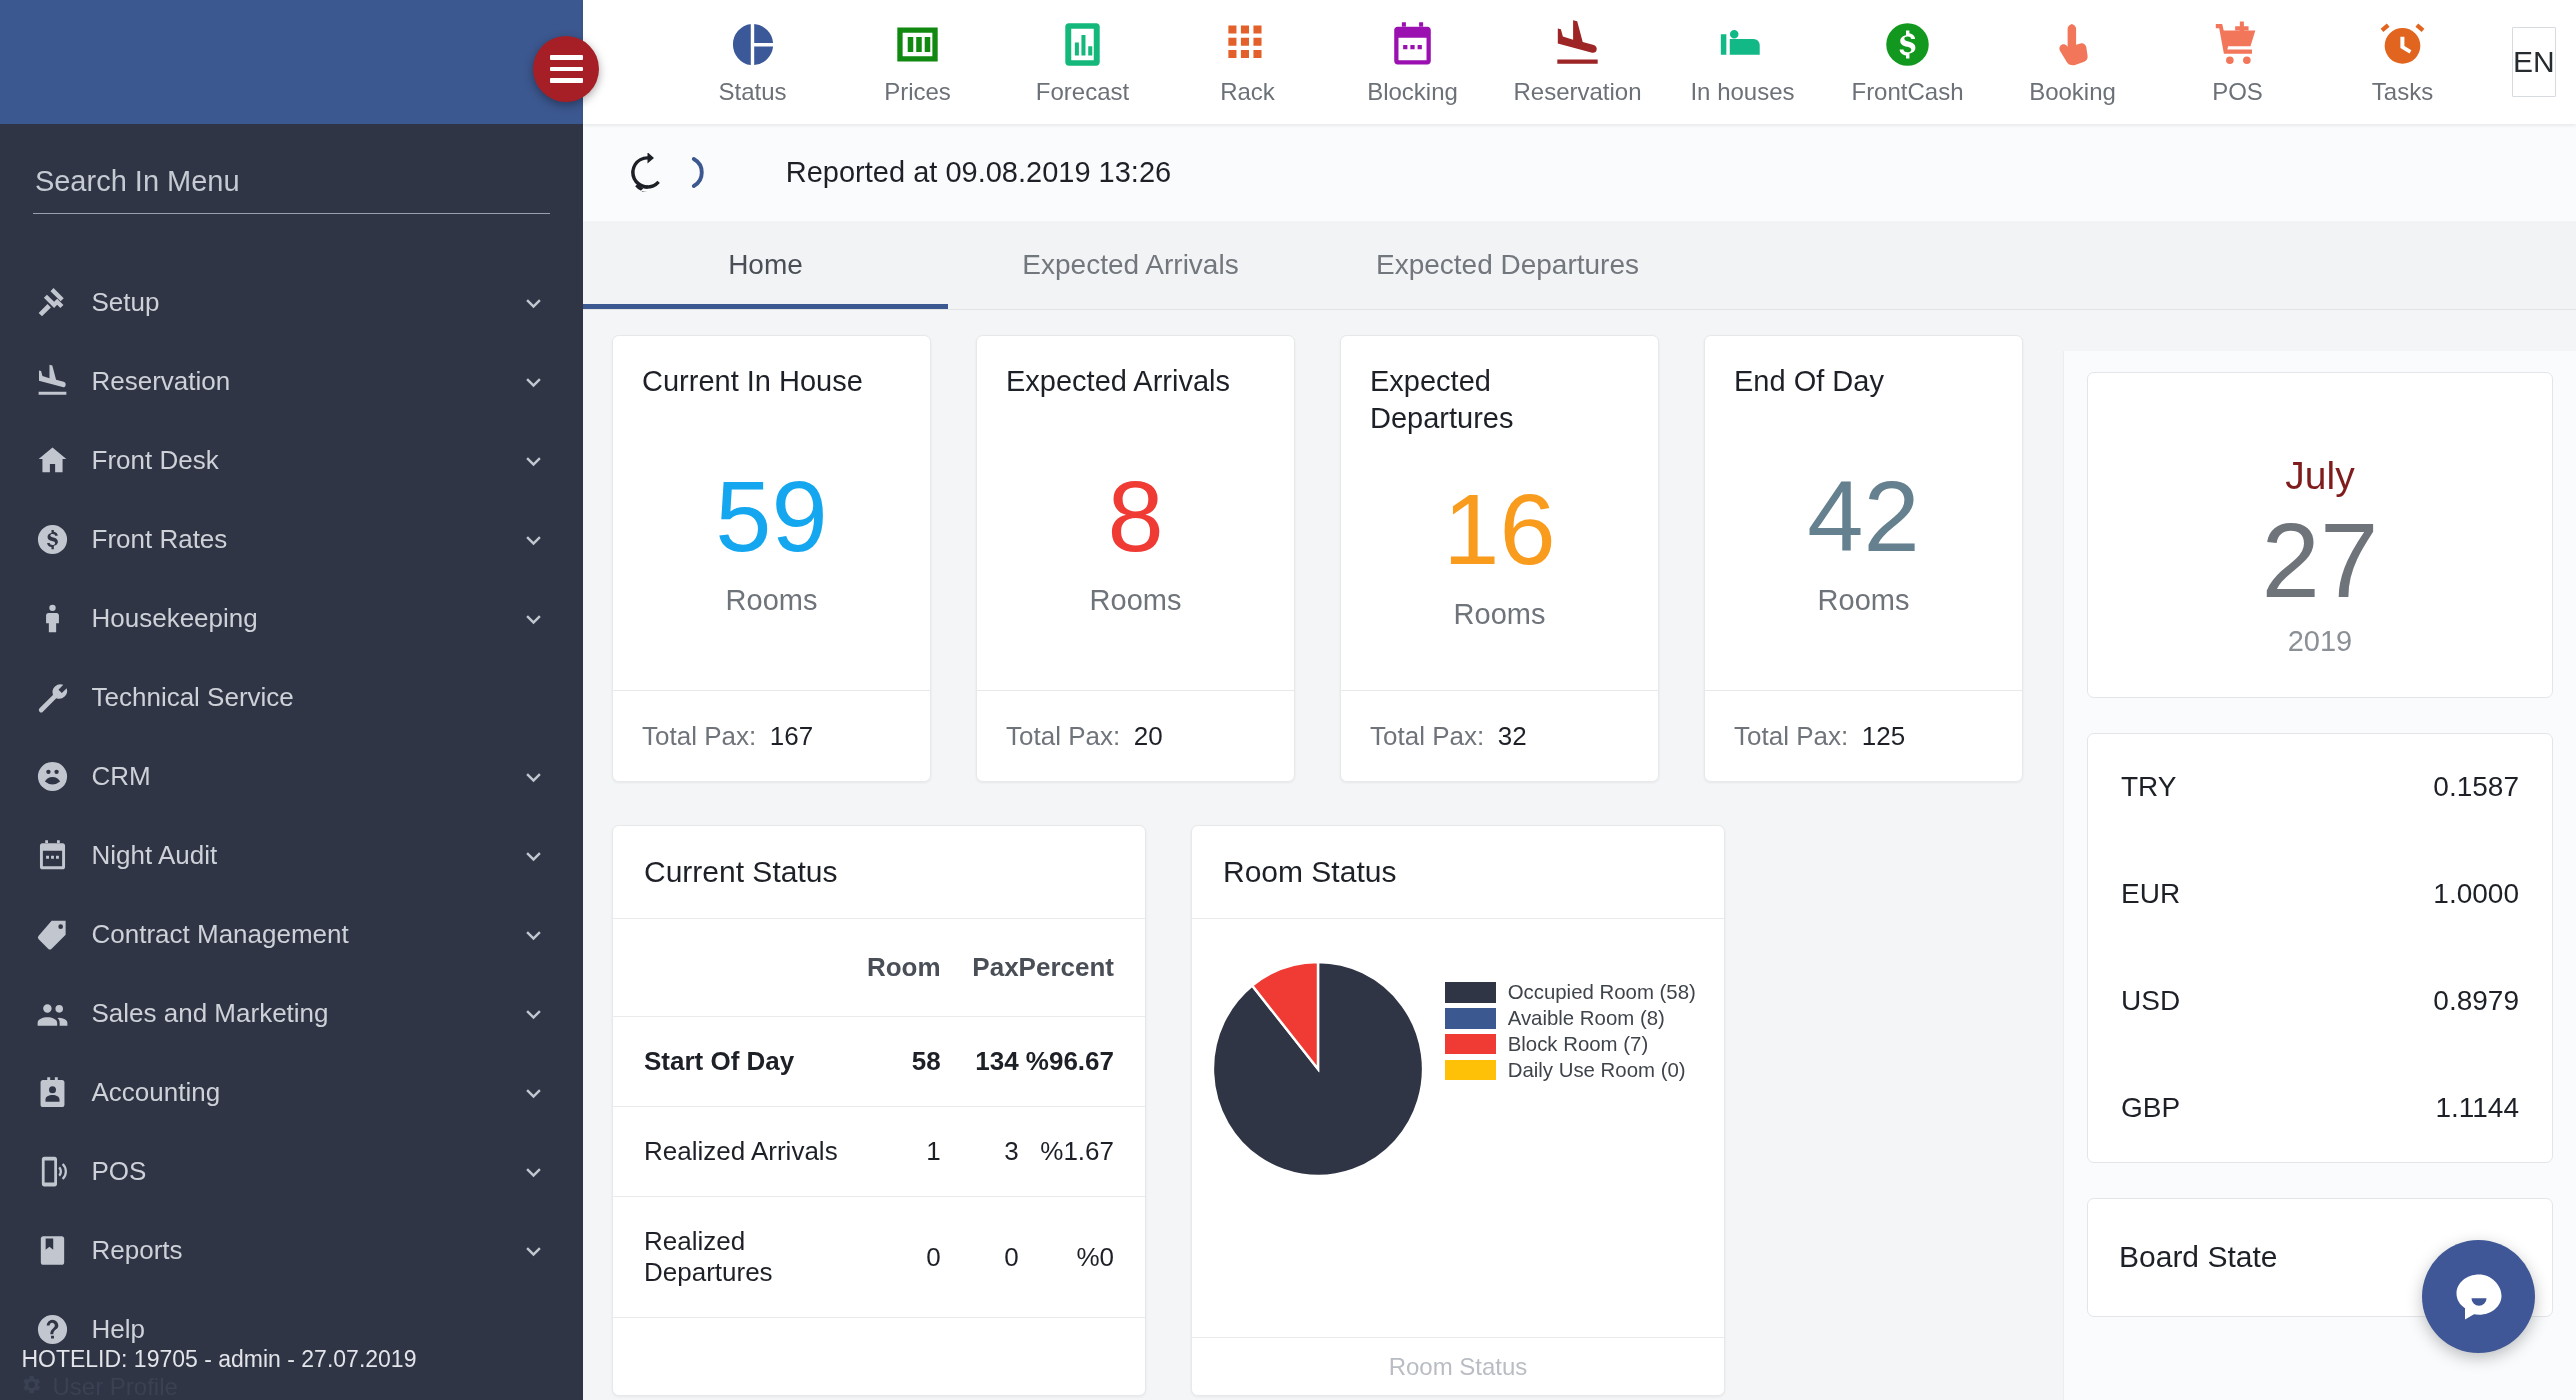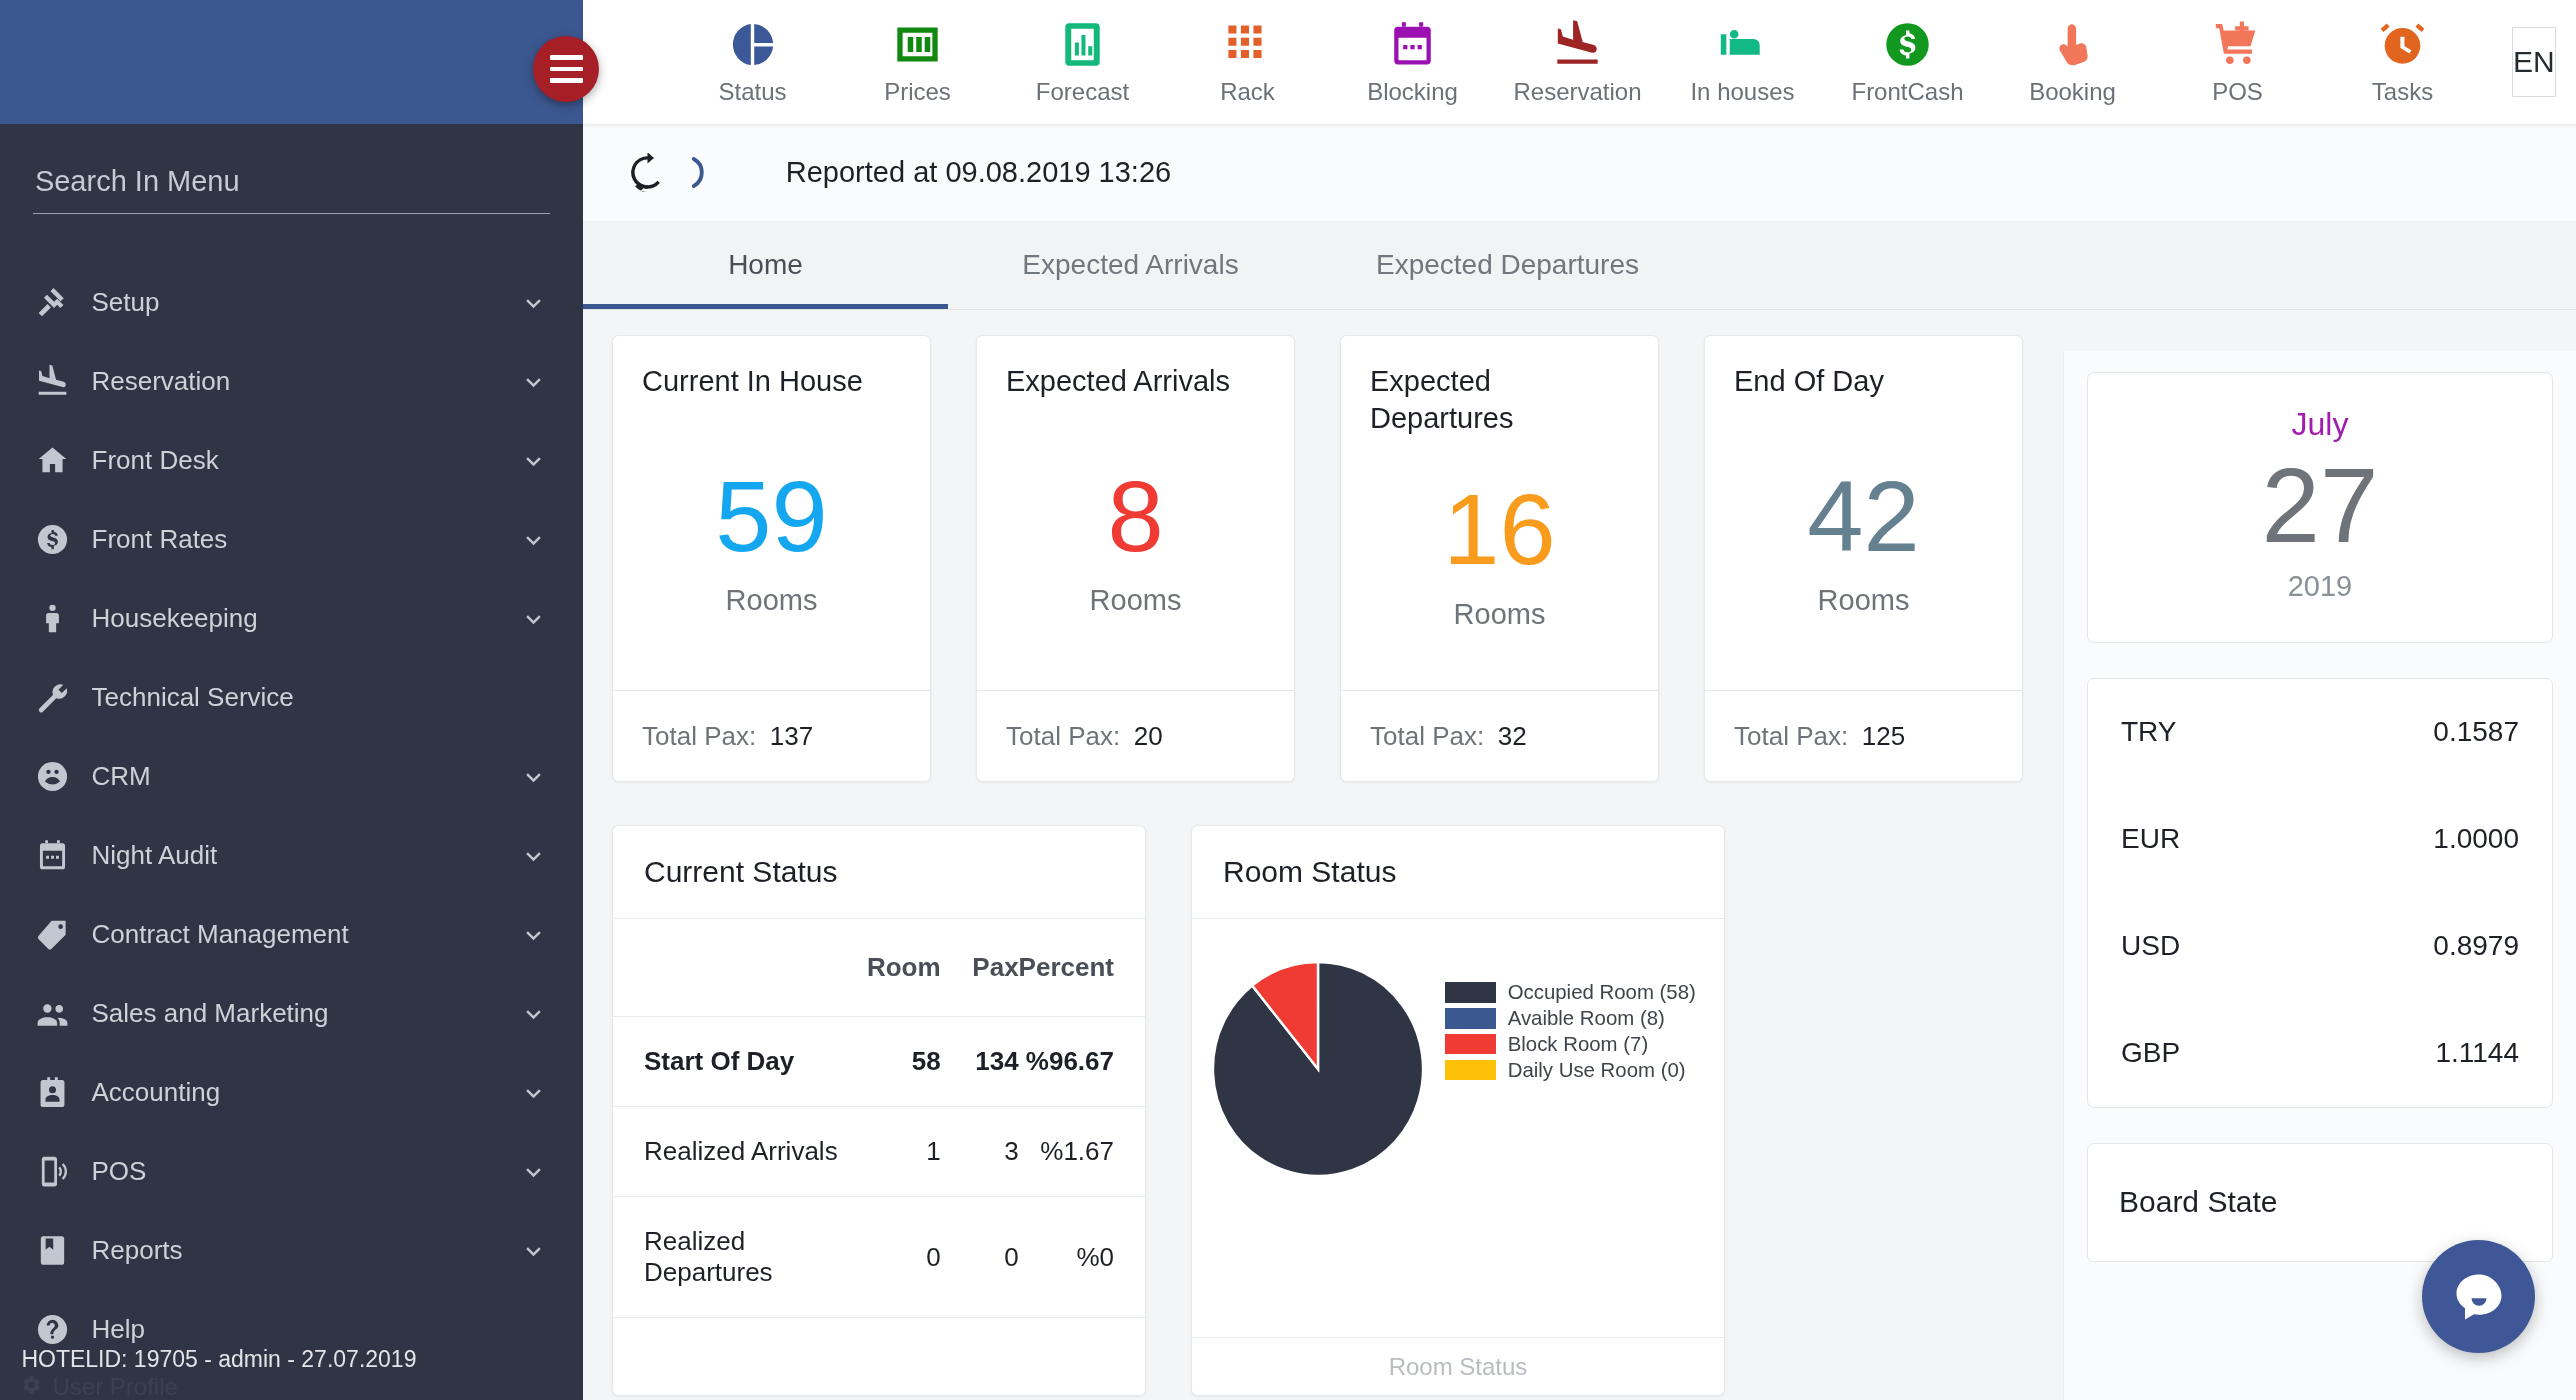--- a/index.html
+++ b/index.html
@@ -216,21 +216,21 @@
     border-left: 1px solid #ebedef;
     padding: 21.4px 23px 0 23px;
     z-index: 15;
     overflow: hidden;
   }
   .rail-card {
     background: #fff; border: 1px solid #e3e5e8; border-radius: 6.8px;
     margin-bottom: 35px;
   }
   #date-card { padding: 33px 0 39px 0; text-align: center; }
-  #date-month { font-size: 32px; color: #a21caf; }
+  #date-month { font-size: 39px; color: #7f1d1d; margin-top: 48px; }
   #date-day { font-size: 105px; line-height: 109px; color: #6f747b; margin: 7.8px 0 9.7px 0; }
   #date-year { font-size: 29px; color: #8b9097; }
 
   .rail-head {
     height: 91px; display: flex; align-items: center; gap: 19.4px;
     padding: 0 31px; border-bottom: 1px solid #ebedef;
     font-size: 29px; color: #1d2026;
   }
   .rail-head svg { width: 33px; height: 33px; fill: #3f444b; }
   .rate-row {
@@ -565,21 +565,21 @@
   <div id="content">
     <div id="kpi-row">
         <div class="kpi-card">
           <div class="kpi-title">Current In House</div>
           <div class="kpi-body">
             <div class="kpi-number" style="color:#14a7f0">59</div>
             <div class="kpi-unit">Rooms</div>
           </div>
           <div class="kpi-foot">
             <span class="kpi-foot-label">Total Pax:</span>
-            <span class="kpi-foot-value">137</span>
+            <span class="kpi-foot-value">167</span>
           </div>
         </div>
         <div class="kpi-card">
           <div class="kpi-title">Expected Arrivals</div>
           <div class="kpi-body">
             <div class="kpi-number" style="color:#ef3b34">8</div>
             <div class="kpi-unit">Rooms</div>
           </div>
           <div class="kpi-foot">
             <span class="kpi-foot-label">Total Pax:</span>

